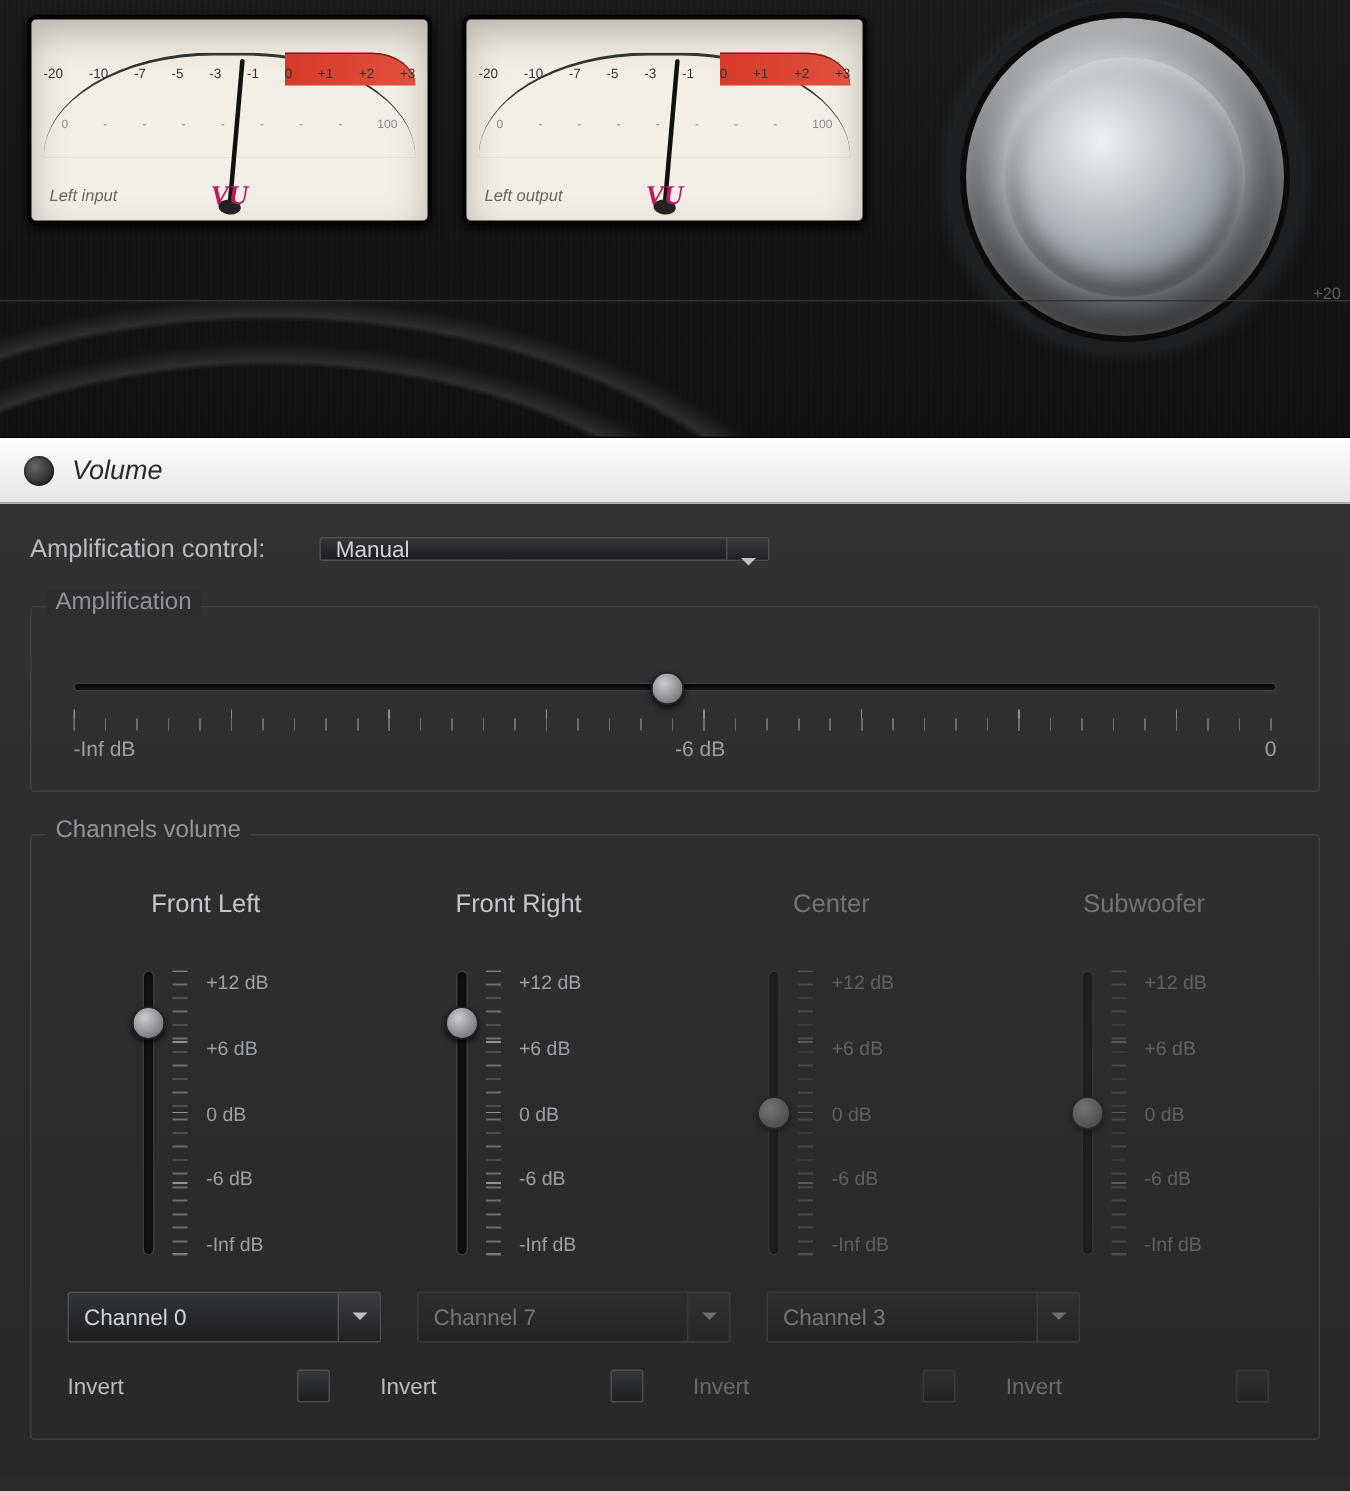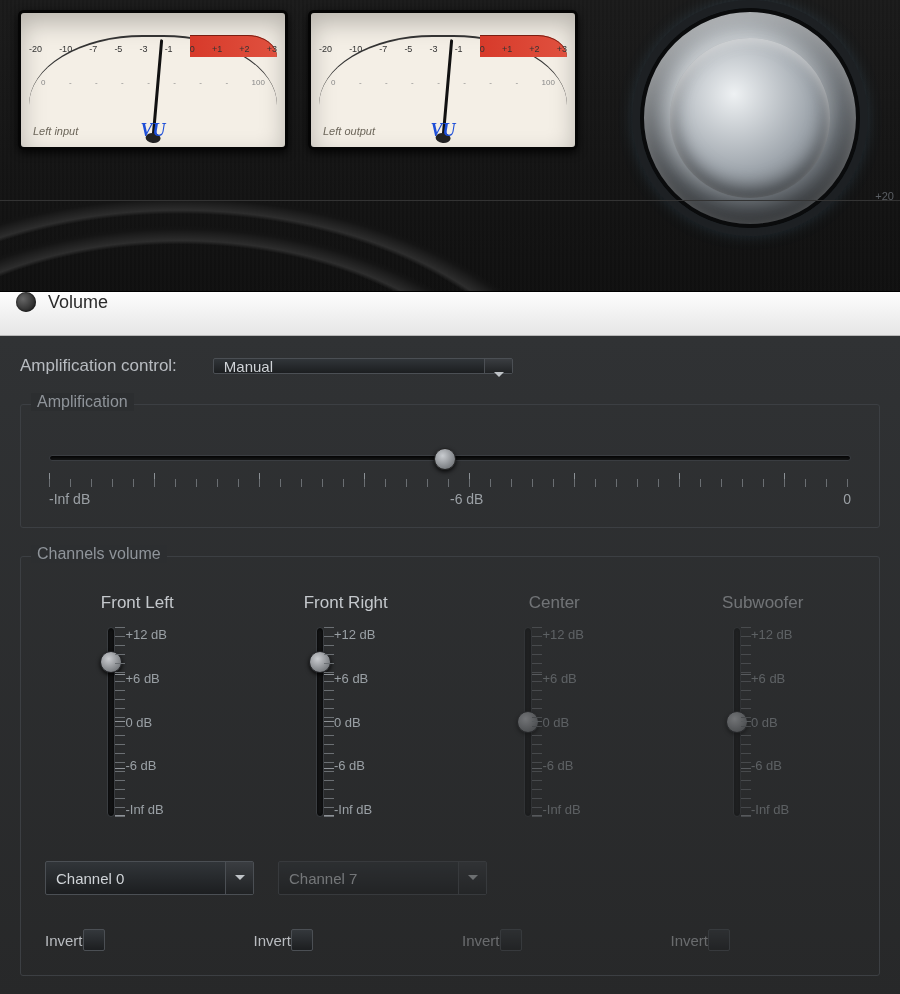--- a/index.html
+++ b/index.html
@@ -12,30 +12,30 @@
     background: radial-gradient(ellipse 600px 380px at 180px 260px, transparent 57%, #2d2d2d 58%, #151515 61%, transparent 62%), radial-gradient(ellipse 600px 380px at 180px 260px, transparent 65%, #2d2d2d 66%, #151515 69%, transparent 70%);}
   .vu { position:absolute; top:10px; width:270px; height:140px; background:#f4efe6; border:3px solid #050505; border-radius:6px; box-shadow: inset 0 10px 25px rgba(0,0,0,.25), 0 3px 8px rgba(0,0,0,.8);}
   .vu.left{ left:18px;} .vu.right{ left:308px;}
   .vu .scale{ position:absolute; left:8px; right:8px; top:22px; height:70px; }
   .vu .arc1{ position:absolute; inset:0; border:2px solid #333; border-bottom:none; border-left:none; border-right:none; border-radius:130px 130px 0 0 / 80px 80px 0 0;}
   .vu .arc-red{ position:absolute; top:0; right:0; width:35%; height:22px; background:linear-gradient(90deg,#d73a2a,#e0513f); border-radius:0 40px 0 0 / 0 30px 0 0; box-shadow:0 1px 0 #7a1e12 inset;}
   .vu .ticks{ position:absolute; top:10px; left:0; right:0; display:flex; justify-content:space-between; font: 9px/1 Arial; color:#333;}
   .vu .ticks2{ position:absolute; top:44px; left:12px; right:12px; display:flex; justify-content:space-between; font: 8px/1 Arial; color:#888;}
   .vu .needle{ position:absolute; left:50%; bottom:8px; width:3px; height:100px; background:#111; transform-origin:bottom center; transform:translateX(-50%) rotate(5deg); border-radius:2px;}
   .vu .needle::after{content:"";position:absolute;left:-6px;bottom:-4px;width:15px;height:10px;background:#222;border-radius:50%;}
-  .vu .vu-label{ position:absolute; left:50%; bottom:8px; transform:translateX(-50%); font: italic bold 18px/1 Georgia,serif; color:#1d4ed8;}
+  .vu .vu-label{ position:absolute; left:50%; bottom:8px; transform:translateX(-50%); font: italic bold 18px/1 Georgia,serif; color:#be185d;}
   .vu .caption{ position:absolute; left:12px; bottom:10px; font: italic 11px/1 Arial; color:#6c665a;margin-top:32px;}
   .big-knob{ position:absolute; right:40px; top:8px; width:220px; height:220px; border-radius:50%;
     background: radial-gradient(circle at 45% 40%, #fafafa 0%, #bfc4c8 35%, #70767c 60%, #2a2d30 100%);
     border:4px solid #0a0b0c; box-shadow: 0 0 0 8px #1d2023, 0 0 20px rgba(120,200,255,.35), inset 0 6px 18px rgba(255,255,255,.5), inset 0 -10px 30px rgba(0,0,0,.7);}
   .big-knob::after{content:"";position:absolute;inset:26px;border-radius:50%;background:radial-gradient(circle at 40% 35%,#eef1f3 0%,#9fa6ad 55%,#585f66 100%);box-shadow:inset 0 5px 12px rgba(255,255,255,.6), inset 0 -8px 20px rgba(0,0,0,.6);}
   .knob-tick{position:absolute;right:6px;top:190px;color:#5a5e63;font:11px Arial;}
 
   
-  .section-bar{ display:flex; gap:12px; height:44px; padding:0 16px; background:linear-gradient(180deg,#fdfdfd,#e6e6e6); border-bottom:1px solid #b8b8b8;}
+  .section-bar{ display:flex; align-items:center; gap:12px; height:44px; padding:0 16px; background:linear-gradient(180deg,#fdfdfd,#e6e6e6); border-bottom:1px solid #b8b8b8;font-style:italic;}
   .section-icon{ width:20px; height:20px; border-radius:50%; background:radial-gradient(circle at 35% 35%,#666,#111); box-shadow:inset 0 0 2px #000;}
   .section-title{ font-size:18px; color:#2a2a2a;}
 
   
   .config{ padding:20px 20px 24px; background:linear-gradient(180deg,#303234,#272829); color:#9da1a6;}
   .row{ display:flex; align-items:center; gap:36px;}
   .lbl{ font-size:17px; color:#b8bcc1;}
   .dropdown{ position:relative; width:300px; height:16px; background:linear-gradient(180deg,#313539,#1c1e20); border:1px solid #4b4f54; border-radius:2px; display:flex; align-items:center; padding:0 32px 0 10px; color:#cfd3d7; font-size:15px;}
   .dropdown .caret{ position:absolute; right:0; top:0; bottom:0; width:28px; border-left:1px solid #4b4f54; background:linear-gradient(180deg,#3a3d41,#202224);}
   .dropdown .caret::before{content:"";position:absolute;left:9px;top:13px;border:5px solid transparent;border-top-color:#bfc3c7;}
@@ -51,29 +51,29 @@
   .hthumb{ position:absolute; top:-8px; width:22px;height:22px; border-radius:50%; background:radial-gradient(circle at 38% 34%,#c9ccd0,#5c6064); border:1px solid #222; box-shadow:0 2px 4px rgba(0,0,0,.8);}
   .hticks{ margin-top:12px; height:14px; background-image:repeating-linear-gradient(90deg,#6a6e72 0 1px, transparent 1px 21px), repeating-linear-gradient(90deg,#8b9095 0 1px, transparent 1px 105px); background-size:auto 8px, auto 14px; background-position:0 6px,0 0; background-repeat:repeat-x,repeat-x;}
   .hlabels{ display:flex; justify-content:space-between; padding:4px 0 0; font-size:14px; color:#9ba0a5;}
 
   
   .channels{ display:grid; grid-template-columns: repeat(4,1fr); gap:24px; padding: 10px 24px 0;}
   .chan{ display:flex; flex-direction:column; align-items:center; }
   .chan.disabled{ opacity:.45;}
   .chan-name{ font-size:17px; color:#c4c8cc; margin:4px 0 14px; text-align:center;}
 
-  .vwrap{ display:flex; align-items:flex-start; height:210px;}
+  .vwrap{ display:flex; align-items:flex-end; gap:12px; height:210px;}
   .vtrack{ position:relative; width:8px; height:190px; background:#141516; border-radius:4px; border:1px solid #3a3d41; box-shadow:inset 0 0 4px rgba(0,0,0,.9);}
   .vthumb{ position:absolute; left:-8px; width:22px;height:22px; border-radius:50%; background:radial-gradient(circle at 38% 34%,#caccd0,#5b5f63); border:1px solid #202124; box-shadow:0 2px 4px rgba(0,0,0,.8);}
   .vticks{ position:relative; width:10px; height:190px; background-image:repeating-linear-gradient(180deg,#6b6f73 0 1px, transparent 1px 9px), repeating-linear-gradient(180deg,#8e9297 0 1px, transparent 1px 47px); background-size:6px auto, 10px auto; background-position:0 0,0 0;}
   .vlabels{ display:flex; flex-direction:column; justify-content:space-between; height:190px; font-size:13px; color:#9aa0a5;}
 
   .chan-row2{ display:grid; grid-template-columns: repeat(4,1fr); gap:24px; padding: 24px 24px 0;}
   .chan-row3{ display:grid; grid-template-columns: repeat(4,1fr); gap:24px; padding: 18px 24px 8px;}
-  .invert{ display:flex; align-items:center; max-width:175px;margin-top:16px;}
+  .invert{ display:flex; align-items:center; justify-content:space-between; max-width:175px;}
   .invert span{font-size:15px;color:#b9bcc0;}
   .checkbox{ width:22px;height:22px; background:linear-gradient(180deg,#34383c,#1c1e20); border:1px solid #4b4f54; border-radius:2px;}
   .invert.disabled{opacity:.45;}
 </style>
 </head>
 <body>
 
 <div class="hw-panel">
   <div class="vu left">
     <div class="scale">
@@ -244,20 +244,24 @@
       </div>
     <div class="chan-row2" id="chan-selects">
         <div class="dropdown small">
           <span>Channel 0</span>
           <div class="caret"></div>
         </div>
         <div class="dropdown small disabled">
           <span>Channel 7</span>
           <div class="caret"></div>
         </div>
+        <div class="dropdown small disabled">
+          <span>Channel 3</span>
+          <div class="caret"></div>
+        </div>
       </div>
     <div class="chan-row3" id="chan-inverts">
         <div class="invert">
           <span>Invert</span>
     <div class="checkbox"></div>
         </div>
         <div class="invert">
           <span>Invert</span>
     <div class="checkbox"></div>
         </div>

